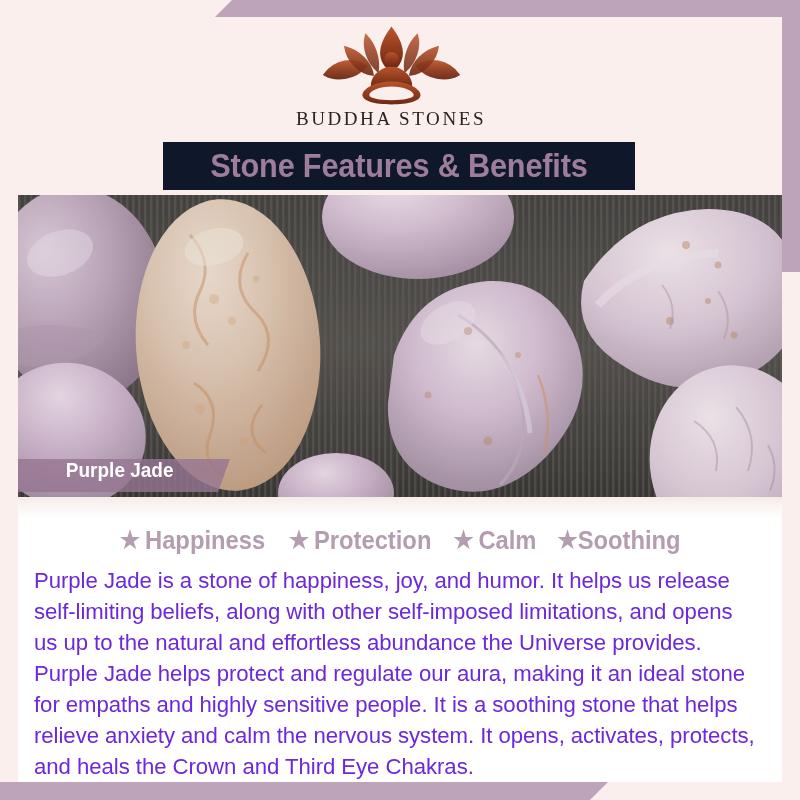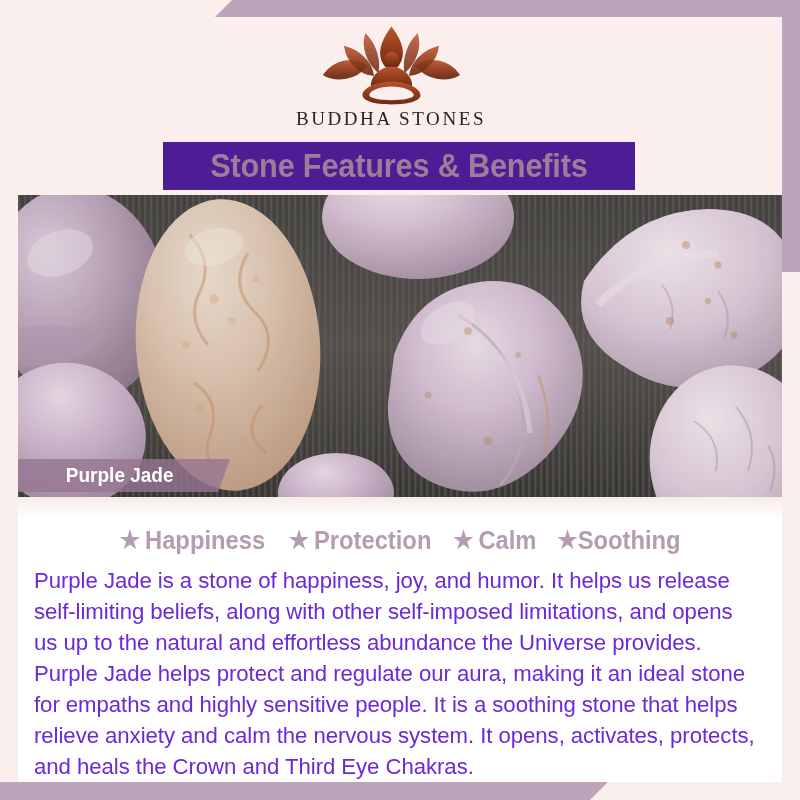--- a/index.html
+++ b/index.html
@@ -54,21 +54,21 @@
     color:#2a2320;
     margin-top:1px;
     white-space:nowrap;
   }
 
   
   #title-banner {
     position:absolute;
     left:163px; top:125px;
     width:472px; height:48px;
-    background:#4c1d95;
+    background:#0f172a;
     display:flex; align-items:center; justify-content:center;
     z-index:4;
   }
   #title-text {
     font-size:33px;
     font-weight:bold;
     color:#9d7d99;
     letter-spacing:-0.2px;
     transform:scaleX(0.93);
     white-space:nowrap;
@@ -84,21 +84,21 @@
     background:#3b3a38;
   }
   #photo svg { display:block; width:100%; height:100%; }
 
   #stone-label {
     position:absolute;
     left:18px; top:442px;
     width:212px; height:33px;
     background:rgba(150,118,146,0.80);
     clip-path: polygon(0 0, 100% 0, calc(100% - 12px) 100%, 0 100%);
-    display:flex; align-items:center;
+    display:flex; align-items:flex-start;
     padding-left:45px;
     z-index:5;
   }
   #stone-label-text {
     color:#ffffff;
     font-size:20px;
     font-weight:bold;
     transform:scaleX(0.95);
     white-space:nowrap;
   }

